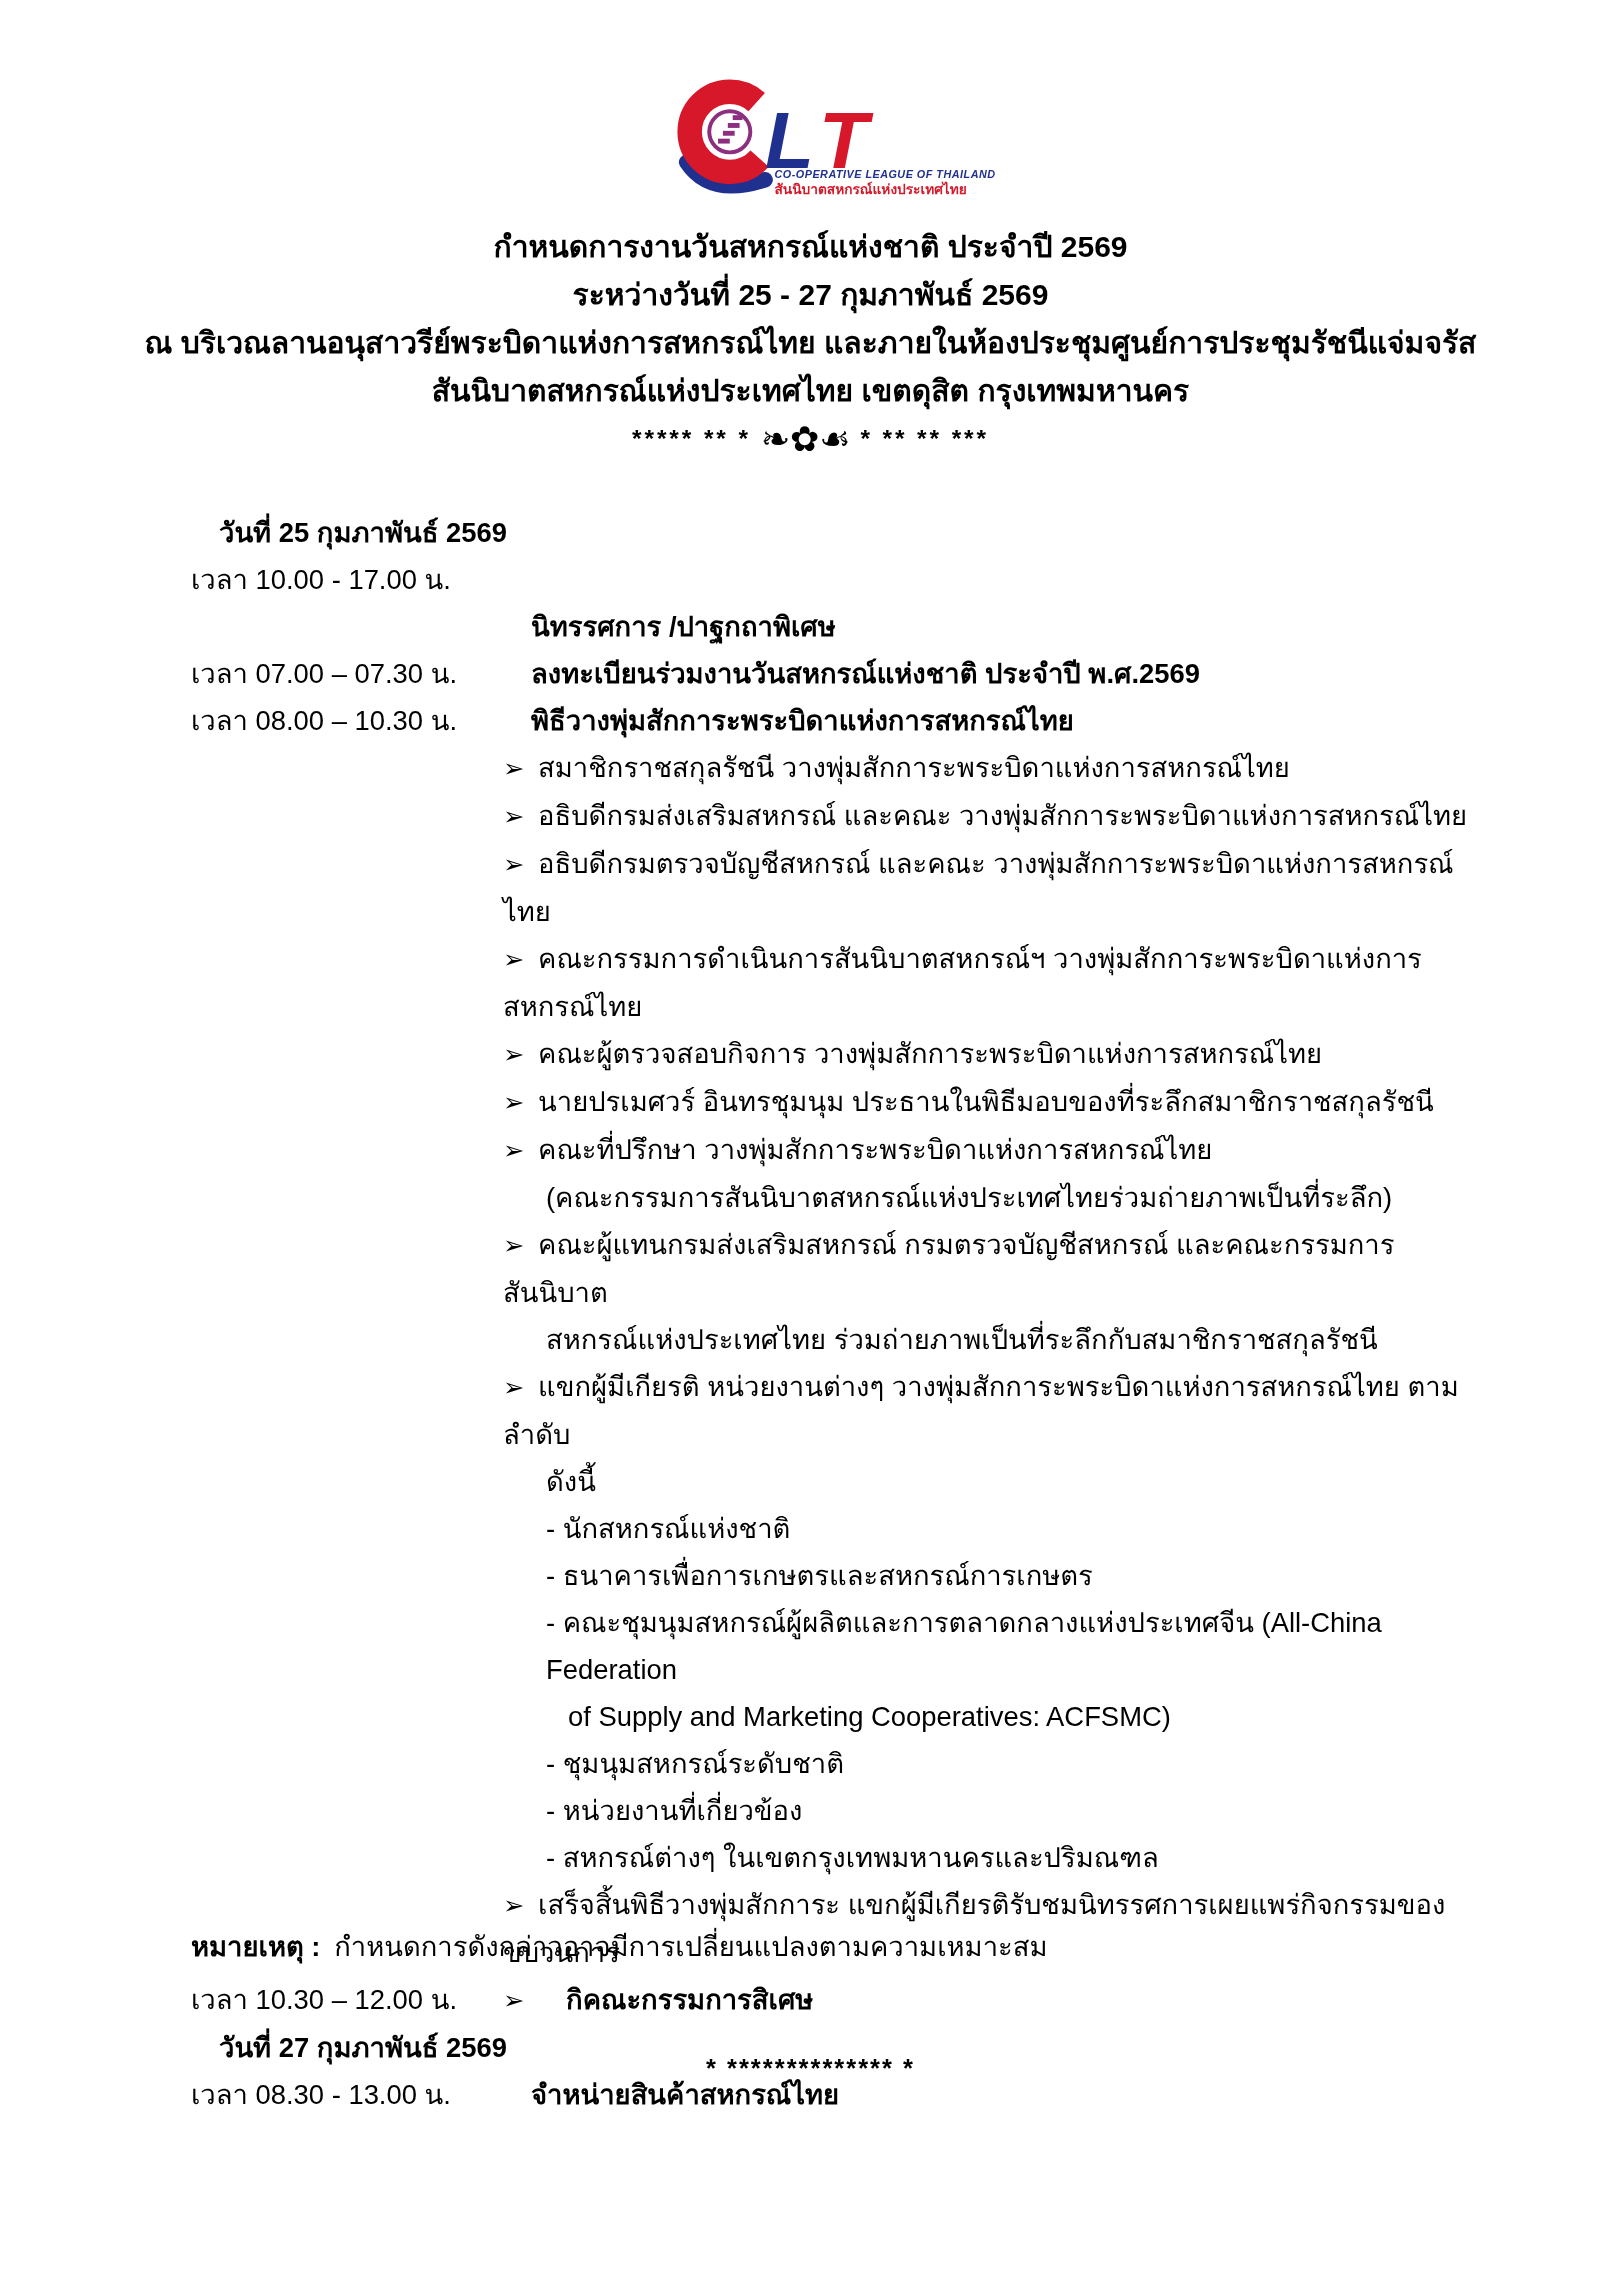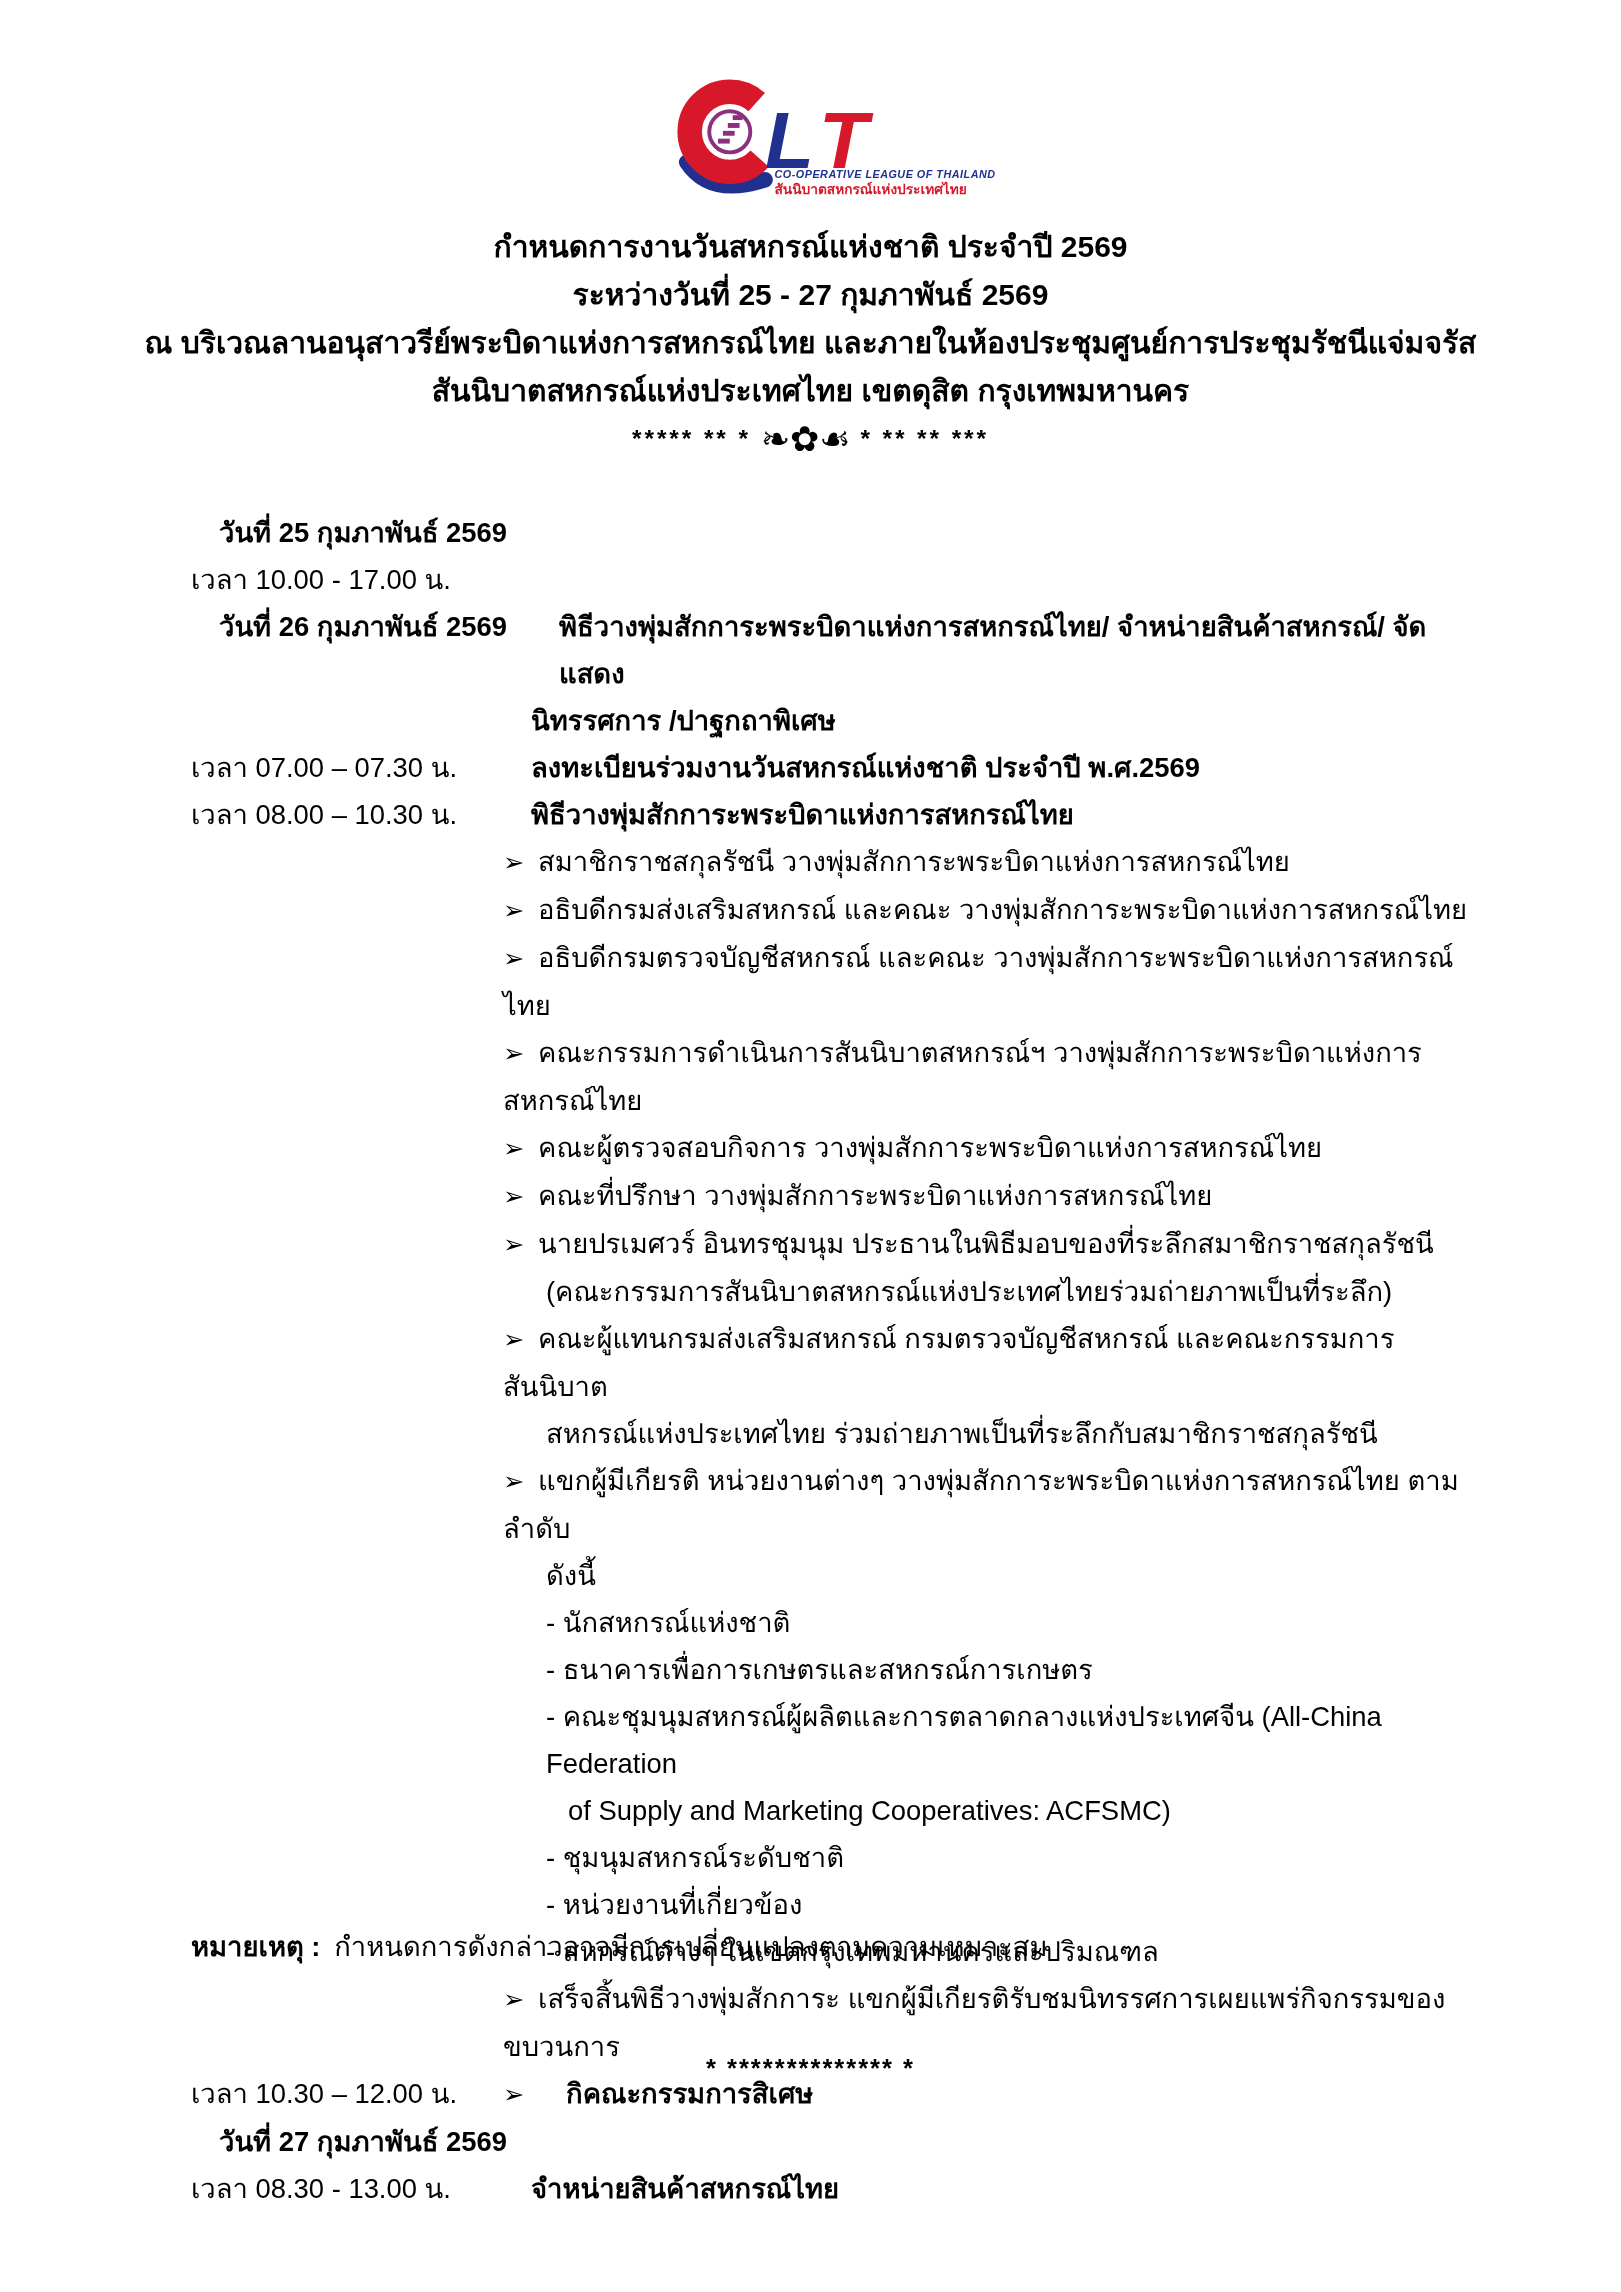--- a/index.html
+++ b/index.html
@@ -90,24 +90,20 @@
 
     <div class="row">
       <div class="t b">วันที่ 25 กุมภาพันธ์ 2569</div>
     </div>
 
     <div class="row">
       <div class="t">เวลา 10.00 - 17.00 น.</div>
     </div>
 
     <div class="row">
-      <div class="t b">วันที่ 26 กุมภาพันธ์ 2569</div>
-      <div class="d b">พิธีวางพุ่มสักการะพระบิดาแห่งการสหกรณ์ไทย/ จำหน่ายสินค้าสหกรณ์/ จัดแสดง</div>
-    </div>
-    <div class="row">
       <div class="t"></div>
       <div class="d b">นิทรรศการ /ปาฐกถาพิเศษ</div>
     </div>
 
     <div class="row">
       <div class="t">เวลา 07.00 – 07.30 น.</div>
       <div class="d b">ลงทะเบียนร่วมงานวันสหกรณ์แห่งชาติ ประจำปี พ.ศ.2569</div>
     </div>
 
     <div class="row">
@@ -130,25 +126,25 @@
     <div class="row">
       <div class="t"></div>
       <div class="d"><span class="arrow">➢</span><span>คณะกรรมการดำเนินการสันนิบาตสหกรณ์ฯ วางพุ่มสักการะพระบิดาแห่งการสหกรณ์ไทย</span></div>
     </div>
     <div class="row">
       <div class="t"></div>
       <div class="d"><span class="arrow">➢</span><span>คณะผู้ตรวจสอบกิจการ วางพุ่มสักการะพระบิดาแห่งการสหกรณ์ไทย</span></div>
     </div>
     <div class="row">
       <div class="t"></div>
+      <div class="d"><span class="arrow">➢</span><span>นายปรเมศวร์ อินทรชุมนุม ประธานในพิธีมอบของที่ระลึกสมาชิกราชสกุลรัชนี</span></div>
+    </div>
+    <div class="row">
+      <div class="t"></div>
       <div class="d"><span class="arrow">➢</span><span>คณะที่ปรึกษา วางพุ่มสักการะพระบิดาแห่งการสหกรณ์ไทย</span></div>
-    </div>
-    <div class="row">
-      <div class="t"></div>
-      <div class="d"><span class="arrow">➢</span><span>นายปรเมศวร์ อินทรชุมนุม ประธานในพิธีมอบของที่ระลึกสมาชิกราชสกุลรัชนี</span></div>
     </div>
     <div class="row">
       <div class="t"></div>
       <div class="d ind">(คณะกรรมการสันนิบาตสหกรณ์แห่งประเทศไทยร่วมถ่ายภาพเป็นที่ระลึก)</div>
     </div>
     <div class="row">
       <div class="t"></div>
       <div class="d"><span class="arrow">➢</span><span>คณะผู้แทนกรมส่งเสริมสหกรณ์ กรมตรวจบัญชีสหกรณ์ และคณะกรรมการสันนิบาต</span></div>
     </div>
     <div class="row">

